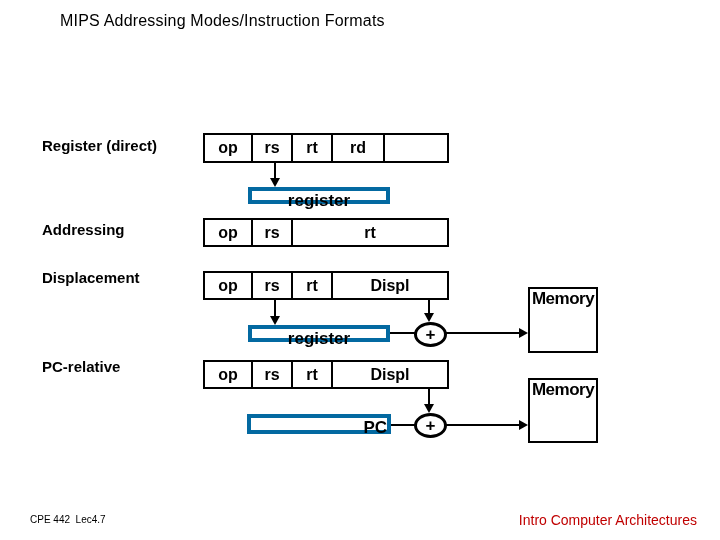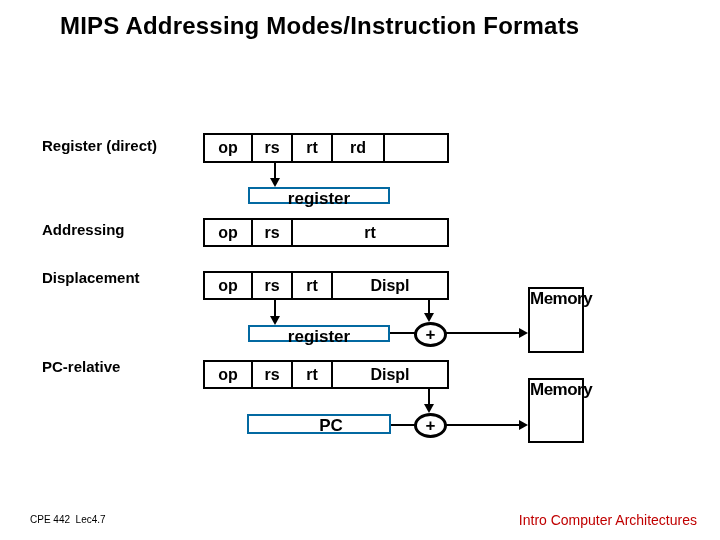--- a/index.html
+++ b/index.html
@@ -9,22 +9,22 @@
     width: 720px;
     height: 540px;
     background: #ffffff;
     overflow: hidden;
     font-family: "Liberation Sans", sans-serif;
     color: #000;
   }
   .title {
     position: absolute;
     left: 60px; top: 12px;
-    font-size: 24px;
-    font-weight: bold;
+    font-size: 16px;
+    font-weight: normal;
     letter-spacing: 0.2px;
     white-space: nowrap;
   }
   .mode-label {
     position: absolute;
     left: 42px;
     font-size: 15px;
     font-weight: bold;
     white-space: nowrap;
   }
@@ -46,37 +46,37 @@
     overflow: visible;
   }
   .cell:last-child { border-right: none; flex: 1; }
   .hatch {
     background-color: #fff;
     background-image: conic-gradient(#9d3944 25%, #ffffff 0 50%, #9d3944 0 75%, #ffffff 0);
     background-size: 2px 2px;
   }
   .wordbox {
     position: absolute;
-    border: 2px solid #0369a1;
+    border: 4px solid #0369a1;
     background: #fff;
     overflow: visible;
   }
   .wordbox .wtext {
     display: block;
     font-size: 17px;
     font-weight: bold;
     line-height: 17px;
     margin-top: 1px;
     text-align: center;
     white-space: nowrap;
   }
-  .wordbox .wleft { text-align: center; padding-left: 24px; }
+  .wordbox .wleft { text-align: right; padding-left: 24px; }
   .membox {
     position: absolute;
-    width: 56px;
+    width: 70px;
     border: 2px solid #000;
     background: #fff;
     text-align: center;
   }
   .membox .mtext {
     font-size: 17px;
     font-weight: bold;
     letter-spacing: -0.5px;
     line-height: 18px;
     margin-top: 1px;

